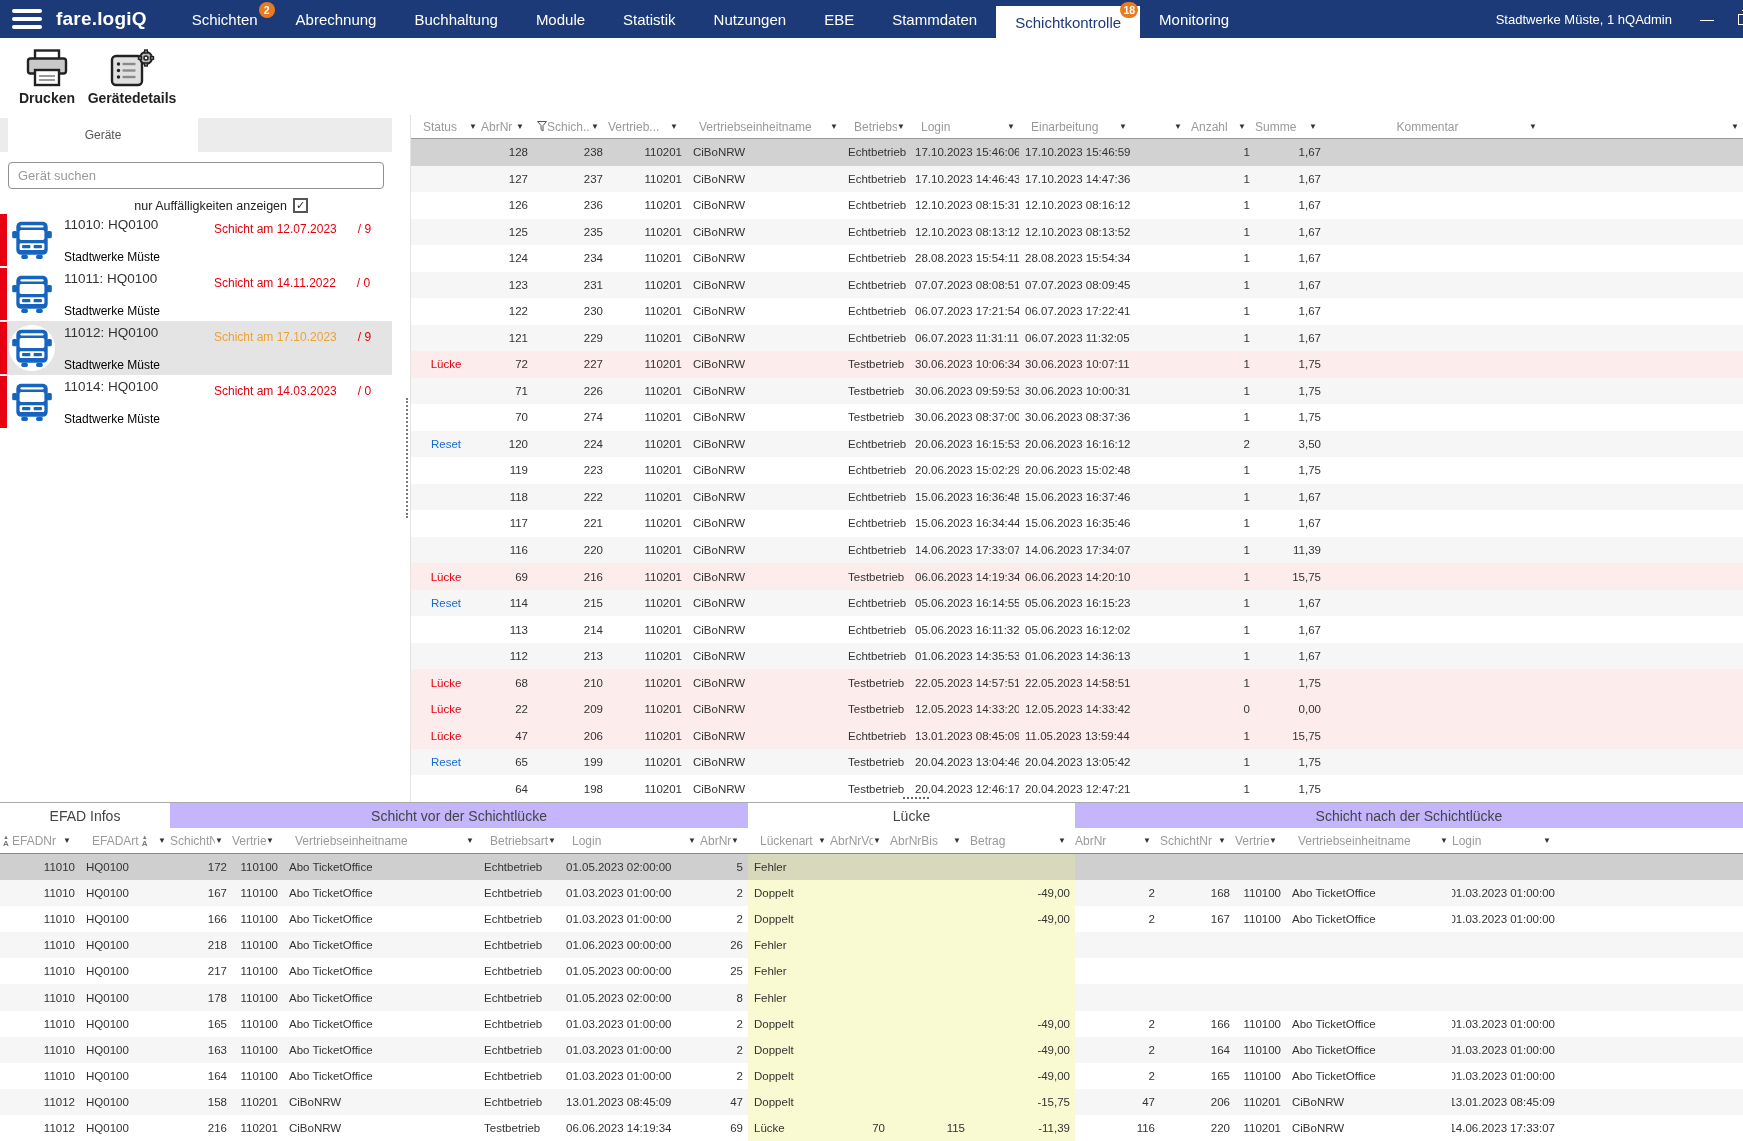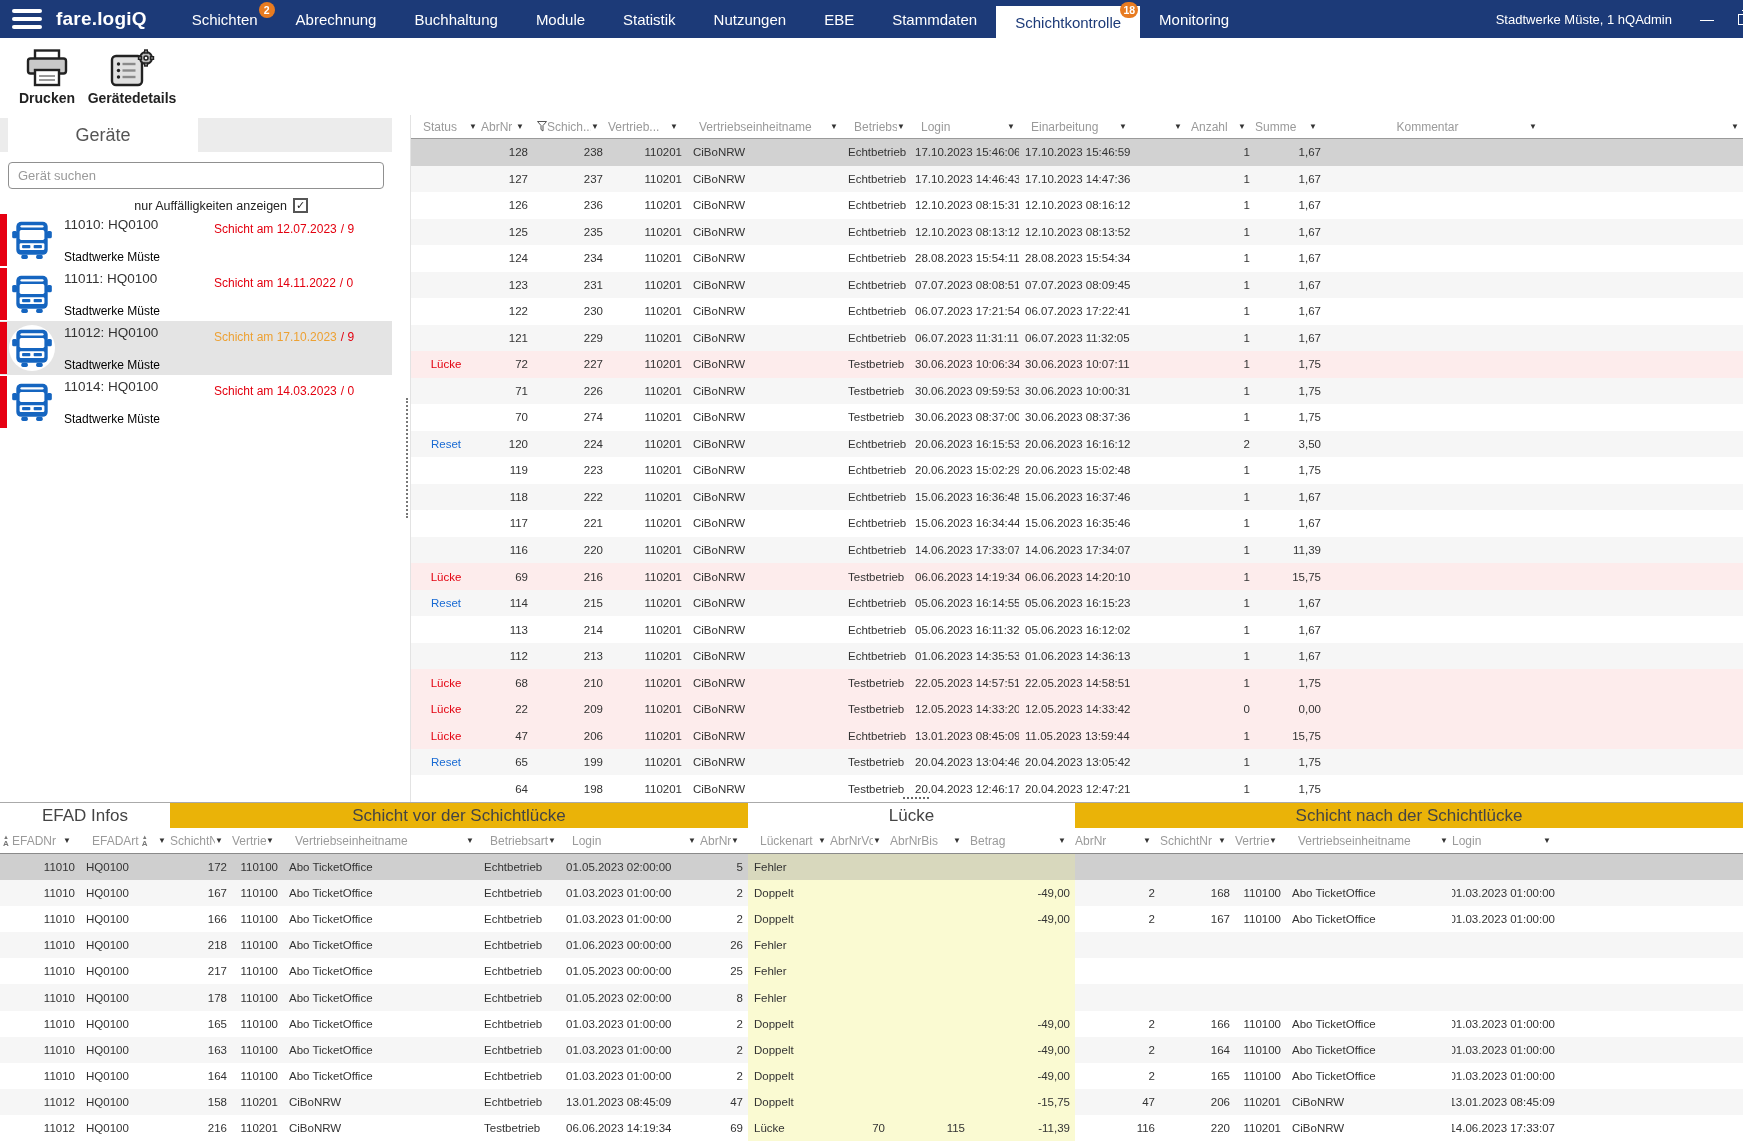--- a/index.html
+++ b/index.html
@@ -48,21 +48,21 @@
              align-items:center;justify-content:space-between;padding:0 7px;color:#111;cursor:pointer}
   .dr-select .chev{color:#666;font-size:10px}
   .dr-gap{width:20px}
   .dr-input{width:246px;height:25px;border:1px solid #888;border-radius:4px;
             padding:0 8px;font-size:12.5px;color:#111;font-family:"Liberation Sans",sans-serif}
 
   
   .left-panel{position:absolute;top:115px;left:0;width:392px;height:687px;background:#fff}
   .tabstrip{height:34px;margin-top:3px;background:#ececec;display:flex}
   .tab-geraete{width:190px;margin-left:8px;background:#fff;display:flex;align-items:center;
-               justify-content:center;font-size:18px;color:#555;cursor:pointer}
+               justify-content:center;font-size:12px;color:#555;cursor:pointer}
   .searchwrap{margin:10px 8px 0}
   .searchwrap input{width:100%;height:27px;border:1px solid #909090;border-radius:4px;
                padding:0 9px;font-size:13px;color:#333;font-family:"Liberation Sans",sans-serif}
   .searchwrap input::placeholder{color:#9a9a9a}
   .chkrow{display:flex;justify-content:flex-end;align-items:center;gap:6px;
           margin:9px 84px 0 0;font-size:12.5px;color:#222}
   .cb{width:15px;height:15px;border:2px solid #555;background:#fff;display:flex;
       align-items:center;justify-content:center;font-size:11px;color:#222;cursor:pointer}
   .list-header{margin-top:9px;height:30px;border-top:1px solid #8a8a8a;border-bottom:1px solid #8a8a8a;
       display:flex;align-items:center;justify-content:space-between;
@@ -73,21 +73,21 @@
   .device{position:relative;height:54px;display:flex;align-items:center;cursor:pointer}
   .device.selected{background:#e4e4e4}
   .redbar{position:absolute;left:0;top:1px;bottom:1px;width:7px;background:#e60012}
   .iconwrap{width:64px;display:flex;justify-content:center;align-items:center;position:relative;height:100%}
   .device.selected .iconwrap::before{content:"";position:absolute;left:9px;top:4px;width:46px;height:46px;
       border-radius:50%;background:#fff}
   .iconwrap svg{position:relative}
   .names{flex:1;display:flex;flex-direction:column;gap:18px}
   .dev-nr{font-size:13.5px;color:#333}
   .dev-org{font-size:12px;color:#000000}
-  .activity{width:178px;align-self:flex-start;padding-top:9px;font-size:12px;display:flex;gap:4px;white-space:nowrap}
+  .activity{width:178px;align-self:flex-start;padding-top:9px;font-size:12px;display:flex;gap:21px;white-space:nowrap}
   .act-red{color:var(--red)} .act-orange{color:var(--orange)} .act-err{color:var(--red)}
   .vsplit{position:absolute;left:406px;top:398px;height:120px;border-left:2px dotted #777;cursor:col-resize}
 
   
   .shift-table{position:absolute;top:115px;left:410px;right:0;height:687px;background:#fff;
                border-left:1px solid #e3e3e3;display:flex;flex-direction:column;overflow:hidden}
   .shift-head{height:24px;display:grid;grid-template-columns:var(--main-cols);
               align-items:center;border-bottom:1px solid #9a9a9a;color:#9a9a9a;font-size:12px}
   .shift-body{flex:1;display:flex;flex-direction:column}
   .srow{flex:1;display:grid;grid-template-columns:var(--main-cols);align-items:center;
@@ -104,22 +104,22 @@
   .scell,.gcell{overflow:hidden;white-space:nowrap;height:100%;display:flex;align-items:center}
   .al{justify-content:flex-start;padding-left:6px;text-align:left}
   .ar{justify-content:flex-end;padding-right:5px;text-align:right}
   .ac{justify-content:center;text-align:center}
   .st-l{color:var(--red)} .st-r{color:var(--blue)}
 
   
   .gap-panel{position:absolute;top:802px;left:0;right:0;bottom:0;background:#fff;
              border-top:1px solid #aaa;display:flex;flex-direction:column}
   .grip{position:absolute;top:-6px;left:903px;width:26px;height:4px;border-top:2px dotted #666;cursor:row-resize}
-  .gap-groups{height:25px;background:#eab308;display:grid;grid-template-columns:var(--gap-cols);
-              font-size:17px;color:#444}
+  .gap-groups{height:25px;background:#c4b5fd;display:grid;grid-template-columns:var(--gap-cols);
+              font-size:14px;color:#444}
   .ggroup{display:flex;align-items:center;justify-content:center;white-space:nowrap;overflow:hidden}
   .ggroup.white{background:#fff}
   .g1{grid-column:1/3}.g2{grid-column:3/9}.g3{grid-column:9/13}.g4{grid-column:13/19}
   .gap-head{height:26px;display:grid;grid-template-columns:var(--gap-cols);align-items:center;
             border-bottom:1px solid #8a8a8a;color:#9a9a9a;font-size:12px}
   .gap-body{flex:1;display:flex;flex-direction:column}
   .grow{flex:1;display:grid;grid-template-columns:var(--gap-cols);align-items:center;
         font-size:11.5px;color:#333}
   .grow:nth-child(even){background:#f6f6f6}
   .grow.selected{background:#cfcfcf !important}

